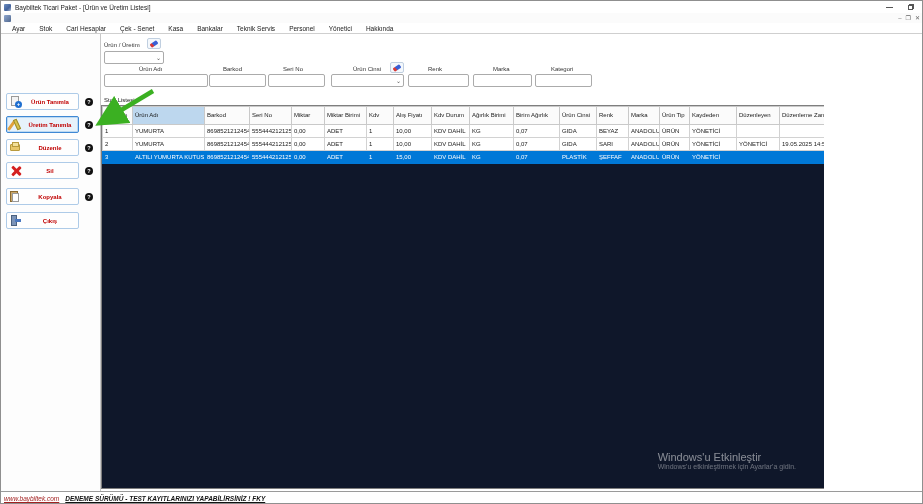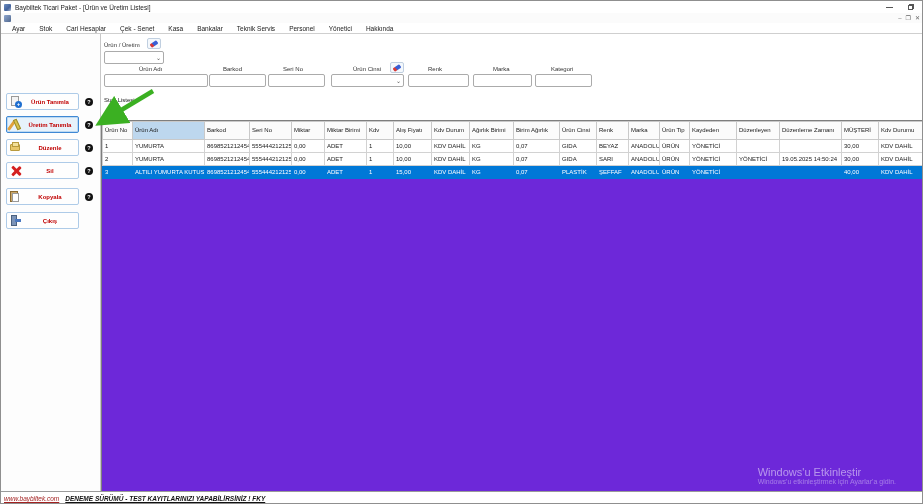--- a/index.html
+++ b/index.html
@@ -60,21 +60,21 @@
   
   .filters { position:absolute; left:100px; top:33px; width:823px; height:72px; background:#ffffff; }
   .flt-label { position:absolute; font-size:6px; color:#333; }
   .flt-input { position:absolute; height:13px; background:#fff; border:1px solid #ababab; border-radius:2px; font-size:6px; padding:0 2px; }
   .flt-combo { position:absolute; height:13px; background:#fff; border:1px solid #ababab; border-radius:2px; }
   .flt-combo .arrow { position:absolute; right:2px; top:4px; width:5px; height:5px; color:#555; font-size:6px; line-height:4px; }
   .eraser-btn { position:absolute; width:14px; height:11px; border:1px solid #c0cfe0; border-radius:2px; background:#f4f8fc; display:flex; align-items:center; justify-content:center; cursor:pointer; }
   .eraser { width:8px; height:4px; background:linear-gradient(90deg,#d43a3a 0 35%,#3a5fd4 35% 100%); transform:rotate(-35deg); border-radius:1px; }
   
   .stok-label { position:absolute; left:103px; top:96px; font-size:6px; color:#222; }
-  .gridwrap { position:absolute; left:100px; top:119px; width:823px; height:384px; background:#6d28d9; border:1px solid #7e7e7e; border-right:none; overflow:hidden; }
+  .gridwrap { position:absolute; left:100px; top:104px; width:723px; height:384px; background:#0f172a; border:1px solid #7e7e7e; border-right:none; overflow:hidden; }
   table.grid { border-collapse:collapse; table-layout:fixed; width:822px; background:#fff; }
   table.grid th {
     font-size:6px; font-weight:normal; color:#1a1a1a; text-align:left; vertical-align:middle;
     background:#fbfbfb; border:1px solid #c9c9c9; padding:1px 2px; height:18px; line-height:1.15;
     overflow:hidden; cursor:pointer;
   }
   table.grid th.sorted { background:#bdd7ee; }
   table.grid td {
     font-size:6px; color:#1a1a1a; border:1px solid #d2d2d2; padding:0 2px; height:13px;
     white-space:nowrap; overflow:hidden; cursor:default; background:#fff;

